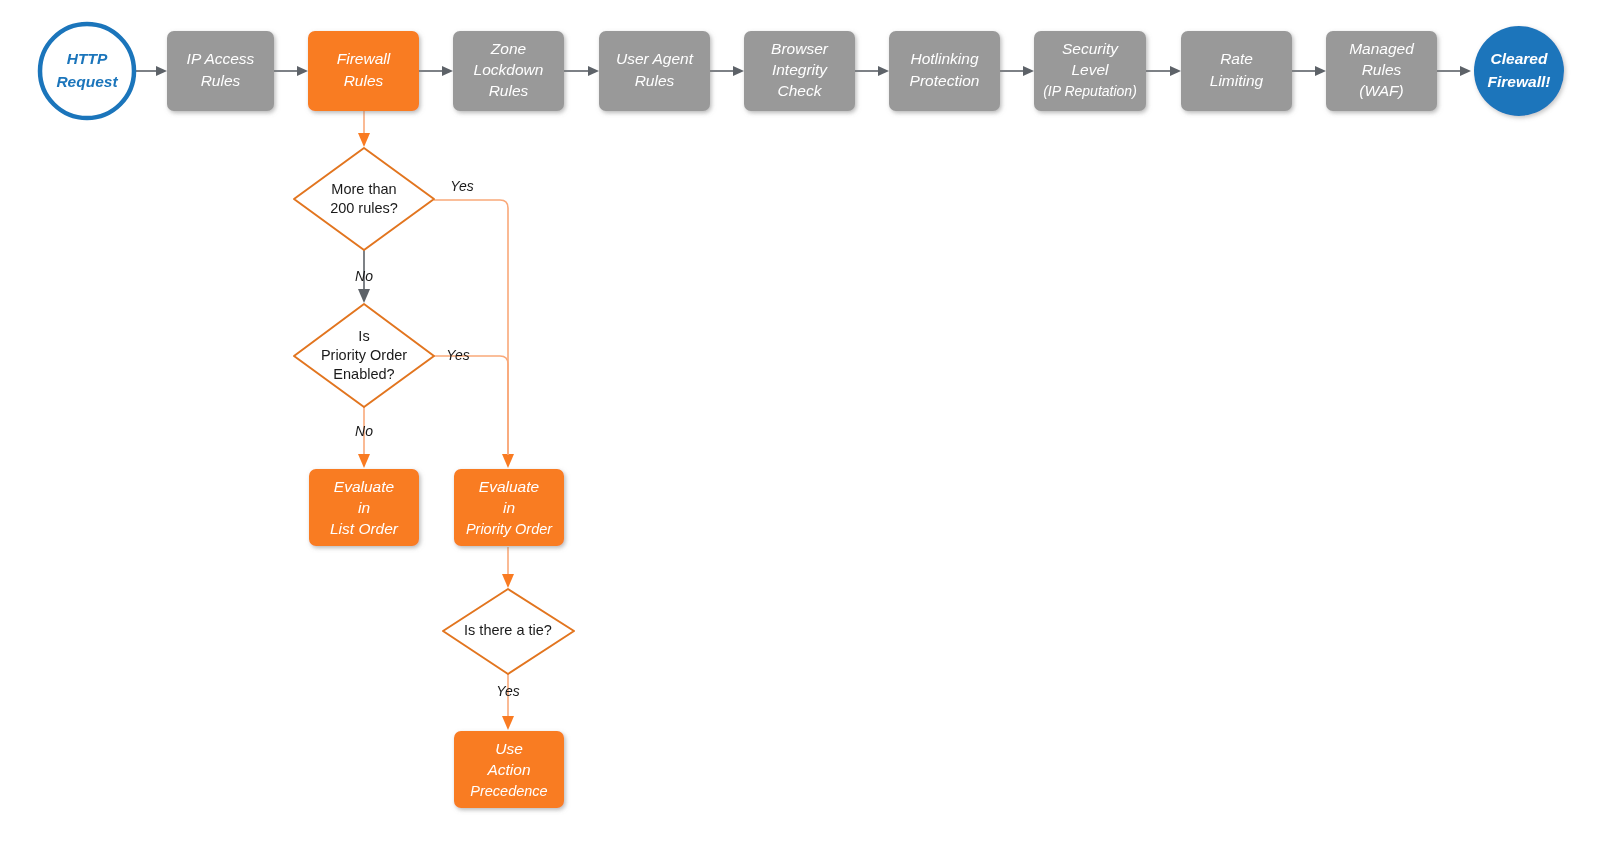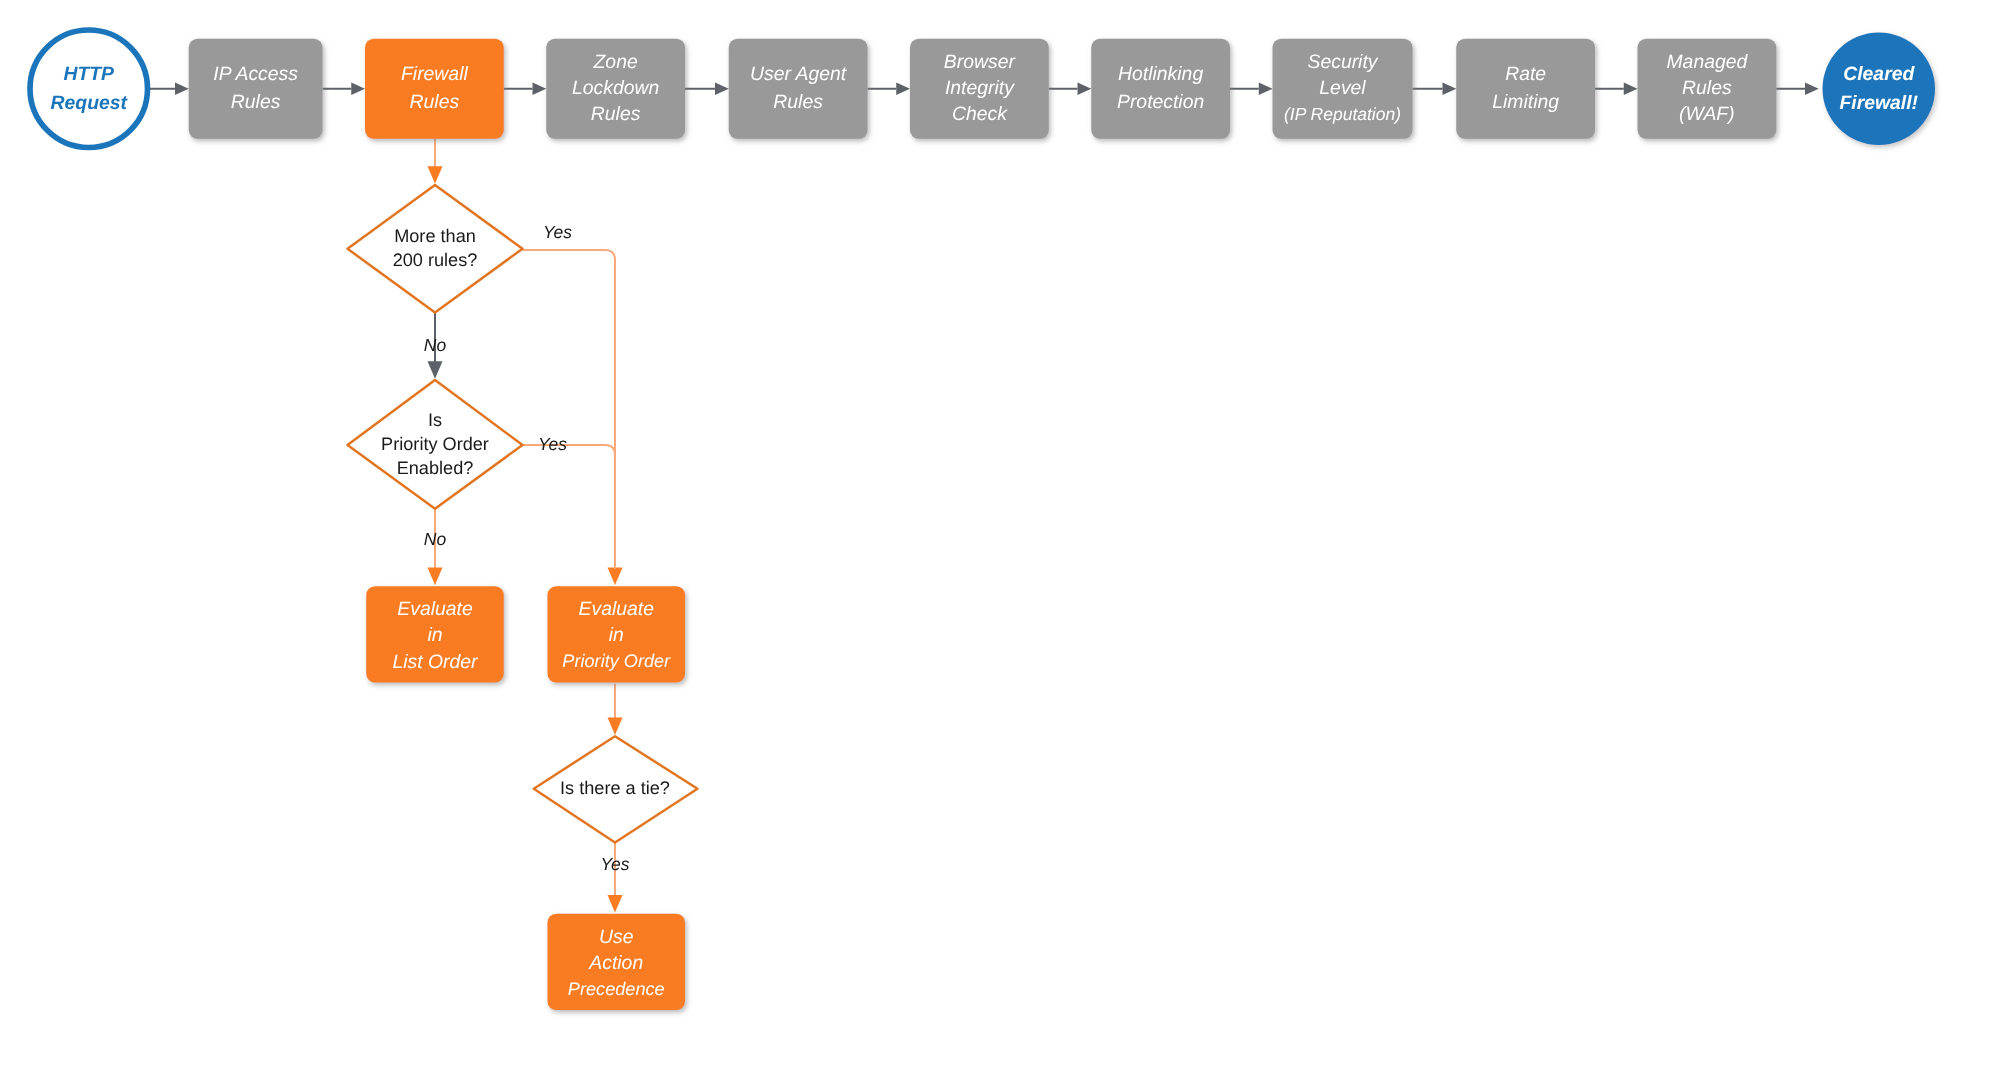--- a/index.html
+++ b/index.html
@@ -10,20 +10,21 @@
   body {
     width: 1600px;
     height: 858px;
     font-family: "Liberation Sans", sans-serif;
     overflow: hidden;
   }
   #diagram-root {
     position: relative;
     width: 1268px;
     height: 858px;
+    margin-left: 16px;
   }
   svg.flow {
     display: block;
     width: 1600px;
     height: 858px;
   }
   .node-label {
     font-family: "Liberation Sans", sans-serif;
     text-anchor: middle;
     dominant-baseline: middle;

